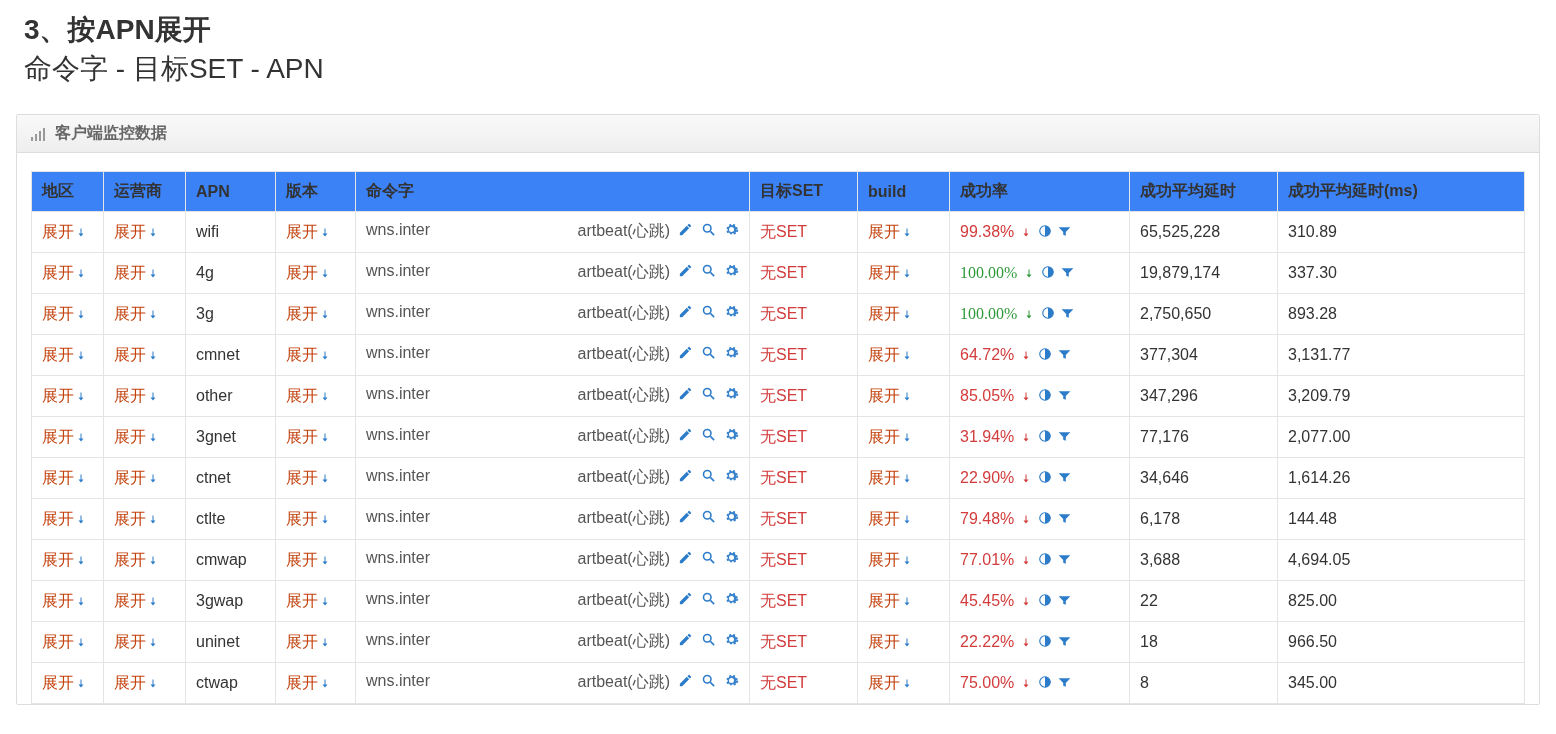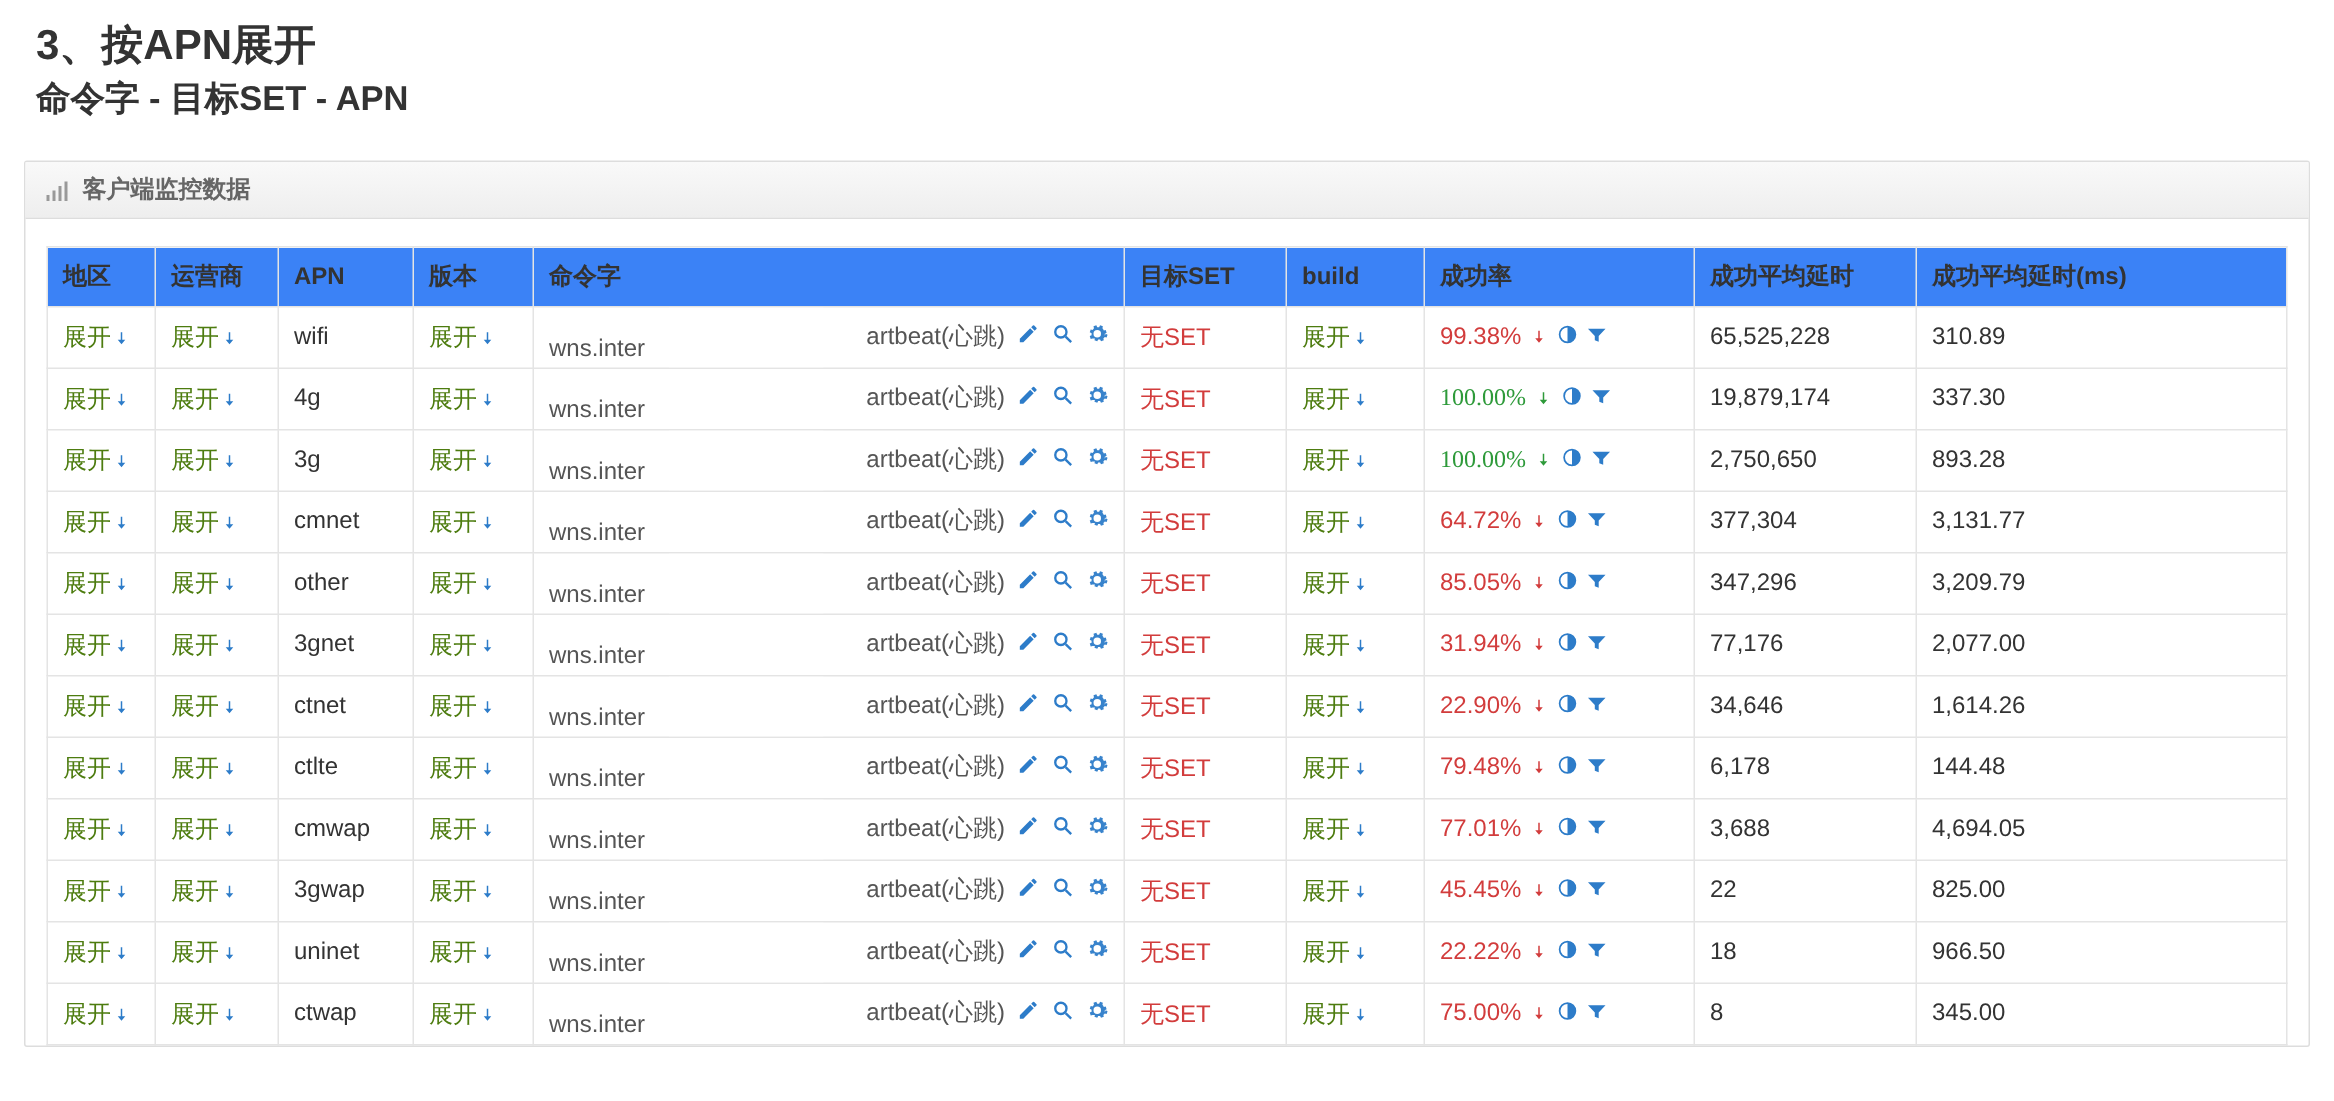--- a/index.html
+++ b/index.html
@@ -12,22 +12,22 @@
     .page-header {
       padding: 10px 24px 8px 24px;
     }
     .page-header .title {
       font-size: 28px;
       font-weight: 700;
       color: #333;
       line-height: 1.4;
     }
     .page-header .subtitle {
-      font-size: 23px;
-      font-weight: 700;
+      font-size: 28px;
+      font-weight: 400;
       color: #333;
       line-height: 1.4;
     }
     .panel {
       margin: 18px 16px 0 16px;
       border: 1px solid #ddd;
       border-radius: 2px;
     }
     .panel-heading {
       display: flex;
@@ -65,26 +65,26 @@
     .col-region  { width: 72px; }
     .col-carrier { width: 82px; }
     .col-apn     { width: 90px; }
     .col-version { width: 80px; }
     .col-cmd     { width: 394px; }
     .col-set     { width: 108px; }
     .col-build   { width: 92px; }
     .col-rate    { width: 180px; }
     .col-req     { width: 148px; }
     .col-delay   { }
-    .expand-link { color: #4d7c0f; cursor: pointer; }
+    .expand-link { color: #c2410c; cursor: pointer; }
     .expand-link .arrow { color: #2d7cc9; font-weight: bold; }
     .noset { color: #d23c3c; }
     td.cmd-cell { color: #555; position: relative; padding: 0; }
     .cmd-inner { position: relative; height: 40px; }
-    .cmd-left  { position: absolute; left: 10px; top: 19px; color: #555; }
+    .cmd-left  { position: absolute; left: 10px; top: 9px; color: #555; }
     .cmd-right { position: absolute; right: 10px; top: 9px; display: flex; align-items: center; gap: 8px; color: #555; }
     .cmd-right .txt { color: #555; }
     .mask { position: absolute; left: 90px; right: 200px; top: 0; bottom: 0; background: #fff; }
     .rate-cell { display: flex; align-items: flex-end; gap: 6px; }
     .rate-red   { color: #d23c3c; }
     .rate-green { color: #2e9a3a; font-family: Liberation Serif, serif; }
     .arrow-red   { color: #d23c3c; font-weight: bold; }
     .arrow-green { color: #2e9a3a; font-weight: bold; }
     .moon-icon   { color: #2d7cc9; font-size: 15px; }
     .filter-icon { color: #2d7cc9; font-size: 15px; font-weight: bold; }

